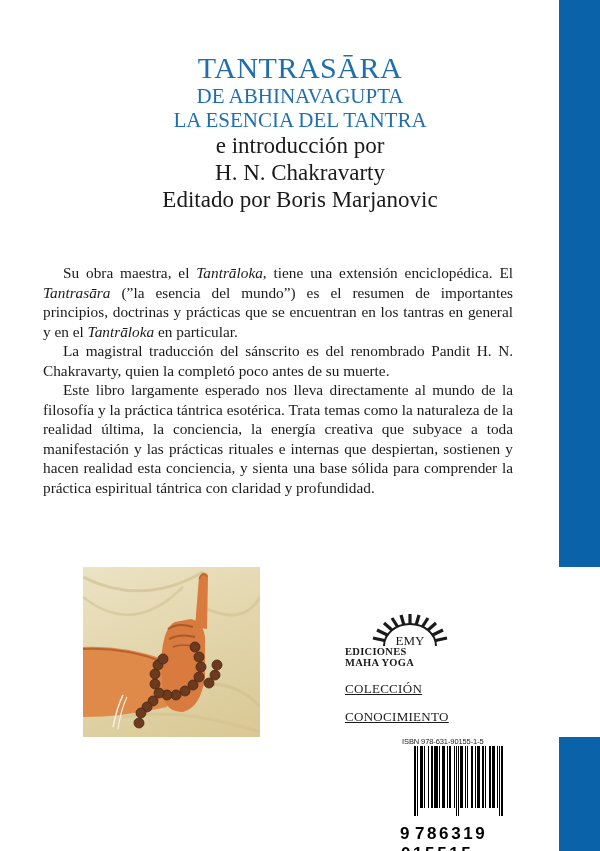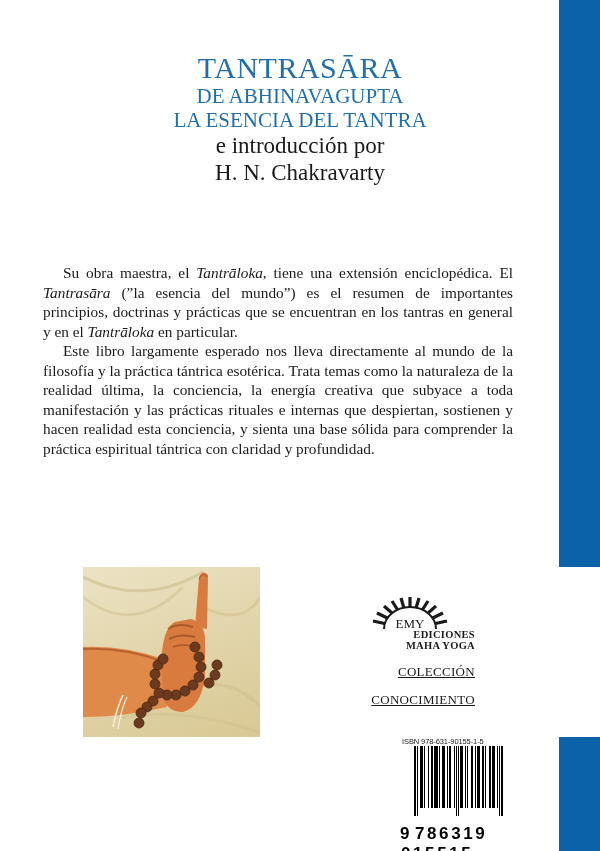--- a/index.html
+++ b/index.html
@@ -39,22 +39,22 @@
     .blurb em { font-style: italic; }
 
     .art {
       position: absolute; left: 83px; top: 567px; width: 177px; height: 170px;
       overflow: hidden;
       background: linear-gradient(160deg, #ece3c4 0%, #e3d6ad 45%, #d9c894 100%);
     }
     .art svg { display: block; }
 
     .publisher {
-      position: absolute; left: 345px; top: 593px; width: 130px;
-      text-align: right; font-family: "Liberation Serif", serif; color: #1a1a1a;
+      position: absolute; left: 345px; top: 610px; width: 130px;
+      text-align: left; font-family: "Liberation Serif", serif; color: #1a1a1a;
     }
     .logo-sun { display: block; margin: 0 auto; }
     .pub-name { font-size: 10.5px; line-height: 11px; font-weight: bold; letter-spacing: 0.3px; }
     .collection { font-size: 13px; line-height: 14px; margin-top: 14px; letter-spacing: 0.3px; text-decoration: underline; }
 
     .barcode-wrap {
       position: absolute; left: 400px; top: 737px; width: 145px;
       font-family: "Liberation Sans", sans-serif;
     }
     .isbn-label { font-size: 7.5px; color: #1a1a1a; margin-left: 2px; letter-spacing: -0.1px; }
@@ -76,24 +76,26 @@
 
 <div class="blue-bar top"></div>
 <div class="blue-bar bottom"></div>
 
 <div class="title-block">
   <div class="title-main">TANTRASĀRA</div>
   <div class="title-sub">DE ABHINAVAGUPTA</div>
   <div class="title-sub">LA ESENCIA DEL TANTRA</div>
   <div class="title-credit">e introducción por</div>
   <div class="title-credit">H. N. Chakravarty</div>
+  <div class="title-credit">Editado por Boris Marjanovic</div>
 </div>
 
 <div class="blurb">
   <p><span>Su obra maestra, el </span><em>Tantrāloka</em><span>, tiene una extensión enciclopédica. El </span><em>Tantrasāra</em><span> (”la esencia del mundo”) es el resumen de importantes principios, doctrinas y prácticas que se encuentran en los tantras en general y en el </span><em>Tantrāloka</em><span> en particular.</span></p>
+  <p>La magistral traducción del sánscrito es del renombrado Pandit H. N. Chakravarty, quien la completó poco antes de su muerte.</p>
   <p>Este libro largamente esperado nos lleva directamente al mundo de la filosofía y la práctica tántrica esotérica. Trata temas como la naturaleza de la realidad última, la conciencia, la energía creativa que subyace a toda manifestación y las prácticas rituales e internas que despiertan, sostienen y hacen realidad esta conciencia, y sienta una base sólida para comprender la práctica espiritual tántrica con claridad y profundidad.</p>
 </div>
 
 <div class="art">
   <svg width="177" height="170" viewBox="0 0 177 170">
 
     <path d="M0,10 Q60,40 120,5" stroke="#cdbd8c" stroke-width="3" fill="none" opacity="0.6"></path>
     <path d="M0,30 Q50,70 100,20" stroke="#cdbd8c" stroke-width="2.5" fill="none" opacity="0.5"></path>
     <path d="M120,40 Q160,60 177,30" stroke="#cdbd8c" stroke-width="3" fill="none" opacity="0.5"></path>
     <path d="M110,120 Q150,110 177,140" stroke="#cdbd8c" stroke-width="3" fill="none" opacity="0.5"></path>

